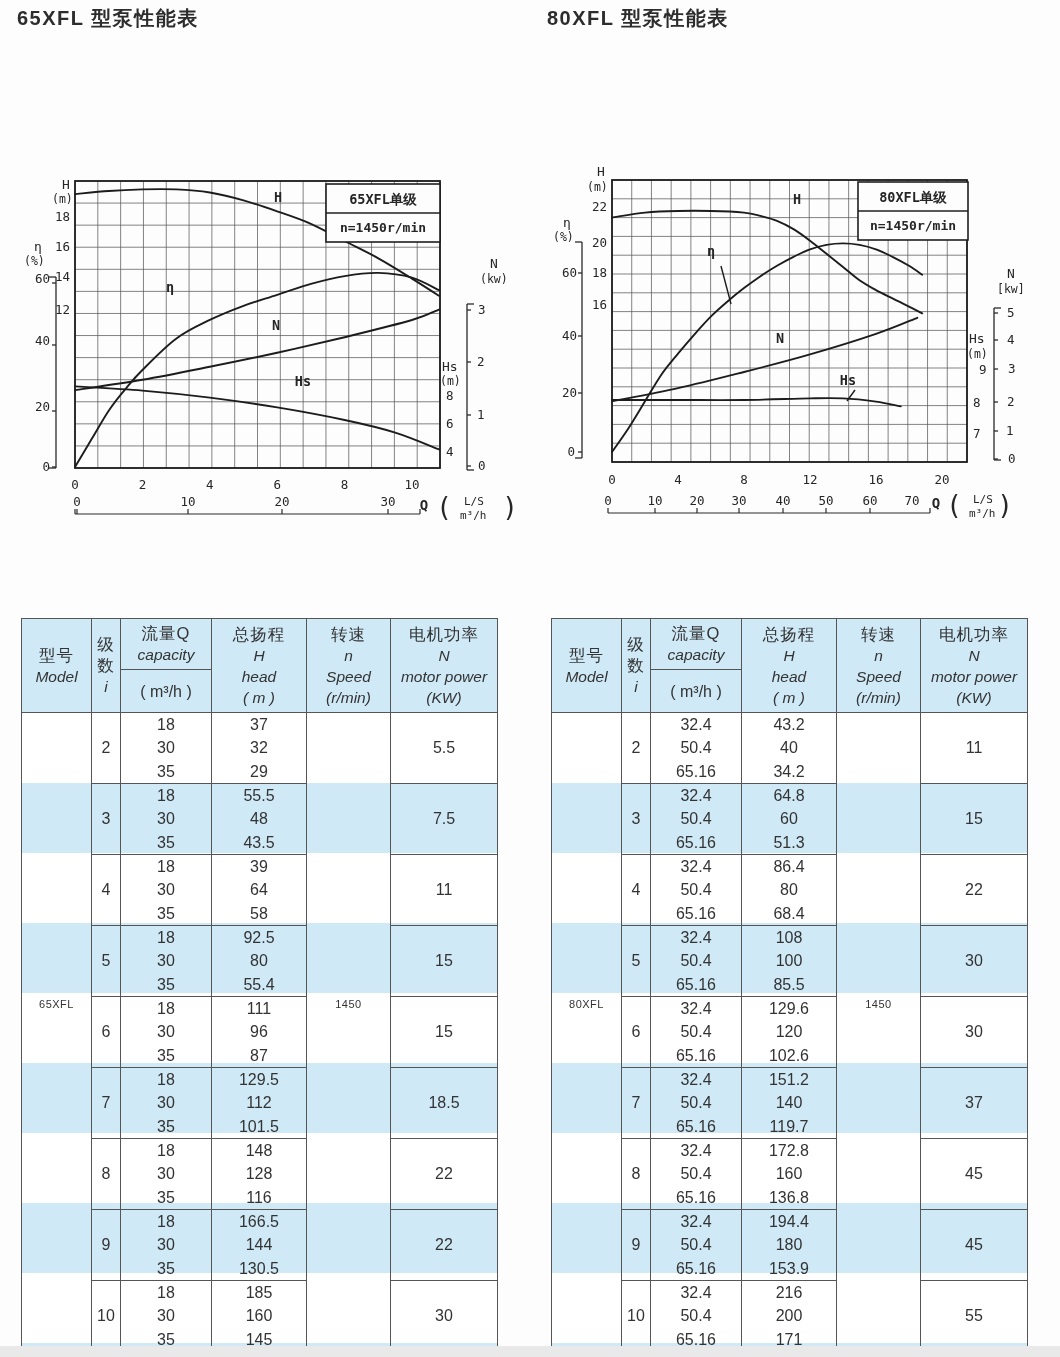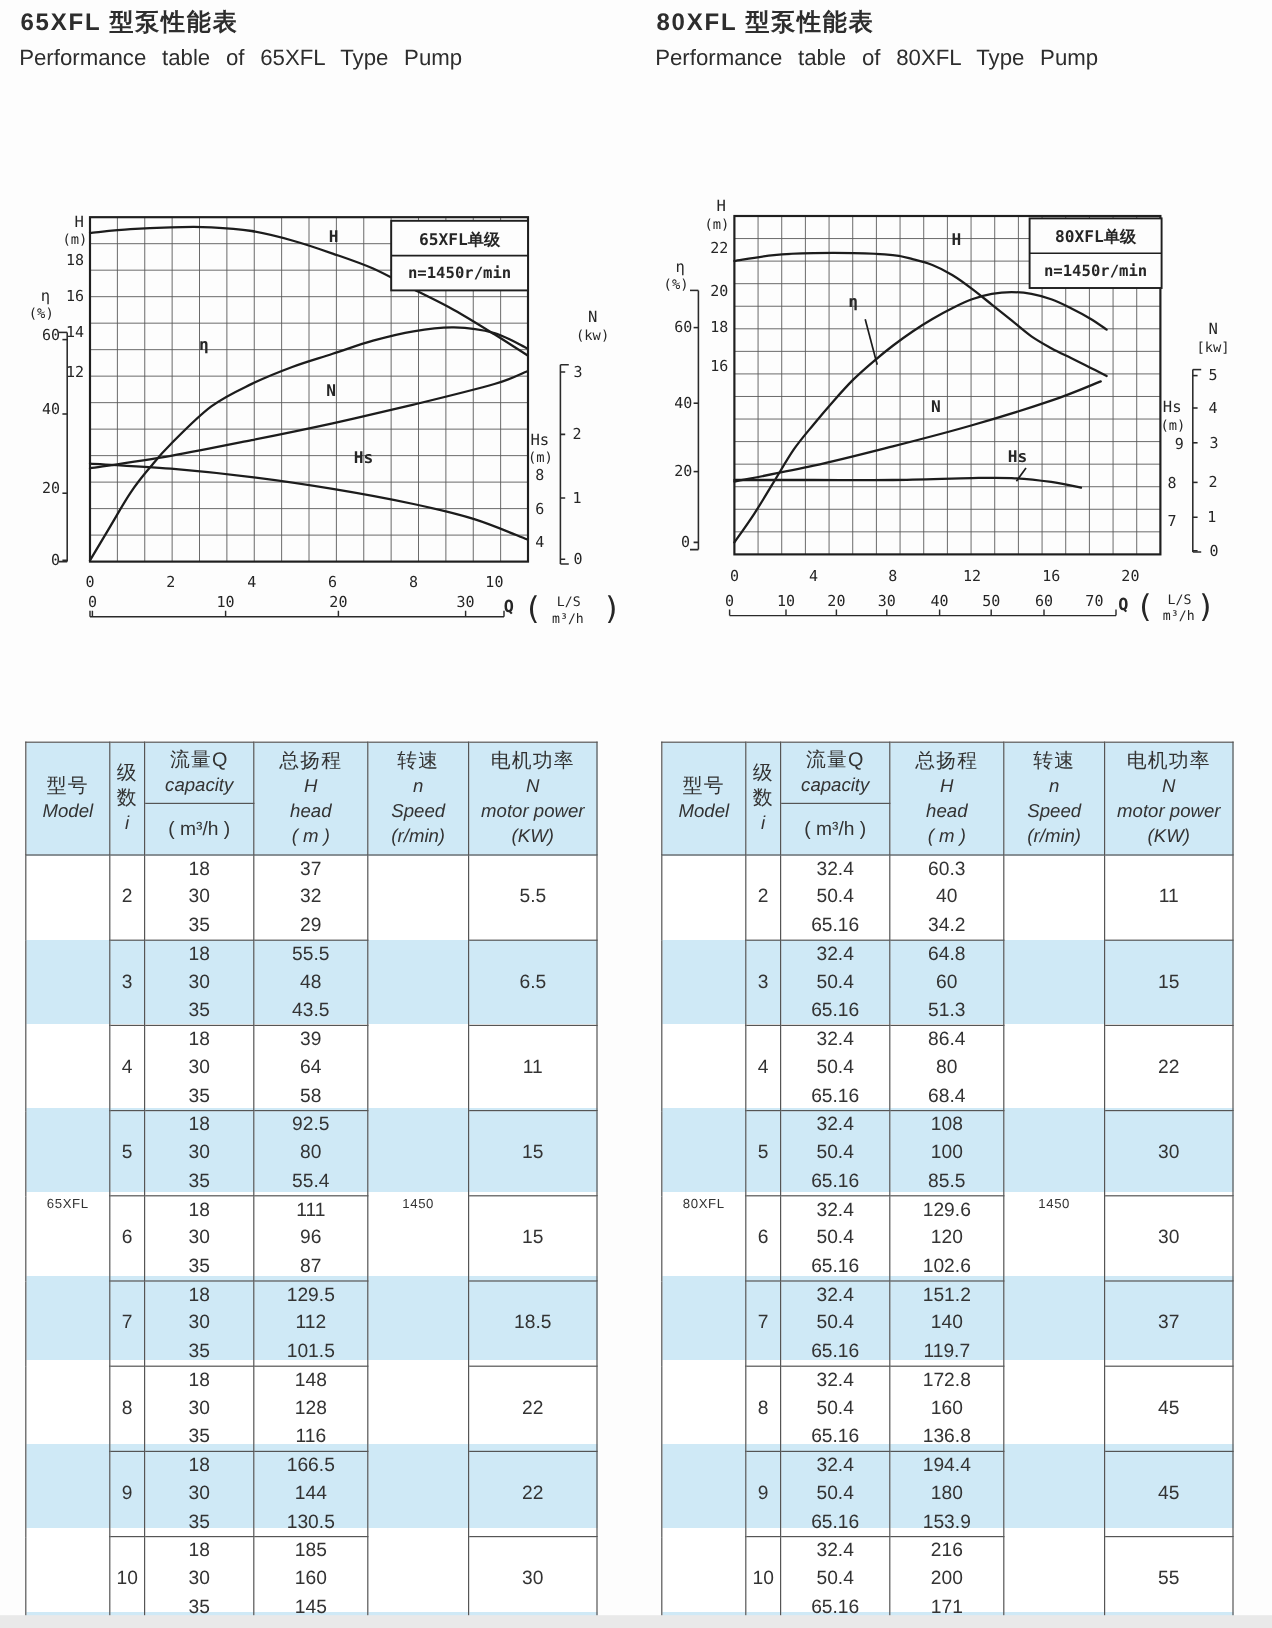--- a/index.html
+++ b/index.html
@@ -31,21 +31,20 @@
   .ptable td.spancell{vertical-align:middle;padding-bottom:56px;font-size:11px;letter-spacing:0.5px;}
   .bottom-strip{position:absolute;left:0;right:0;bottom:0;height:11px;background:#e9e9e9;}
 </style>
 </head>
 <body>
 
 <div class="page">
 
   <section class="sec a">
     <div class="title-zh">65XFL 型泵性能表</div>
-    <div class="title-en">Performance table of 65XFL Type Pump</div>
     <div class="chart" id="chart0">
         <svg viewBox="0 0 516 384" width="516" height="384">
           <g stroke="#3d3d3d" stroke-width="0.75" opacity="0.85">
             <line x1="55" y1="23" x2="55" y2="310"></line>
             <line x1="77.8125" y1="23" x2="77.8125" y2="310"></line>
             <line x1="100.625" y1="23" x2="100.625" y2="310"></line>
             <line x1="123.4375" y1="23" x2="123.4375" y2="310"></line>
             <line x1="146.25" y1="23" x2="146.25" y2="310"></line>
             <line x1="169.0625" y1="23" x2="169.0625" y2="310"></line>
             <line x1="191.875" y1="23" x2="191.875" y2="310"></line>
@@ -224,21 +223,21 @@
               <td>
                 <div class="ln">18</div>
                 <div class="ln">30</div>
                 <div class="ln">35</div>
               </td>
               <td>
                 <div class="ln">55.5</div>
                 <div class="ln">48</div>
                 <div class="ln">43.5</div>
               </td>
-              <td>6.5</td>
+              <td>7.5</td>
             </tr>
             <tr>
               <td>4</td>
               <td>
                 <div class="ln">18</div>
                 <div class="ln">30</div>
                 <div class="ln">35</div>
               </td>
               <td>
                 <div class="ln">39</div>
@@ -331,21 +330,20 @@
               </td>
               <td>30</td>
             </tr>
           </tbody>
         </table>
       </div>
   </section>
 
   <section class="sec b">
     <div class="title-zh">80XFL 型泵性能表</div>
-    <div class="title-en">Performance table of 80XFL Type Pump</div>
     <div class="chart" id="chart1">
         <svg viewBox="0 0 516 384" width="516" height="384">
           <g stroke="#3d3d3d" stroke-width="0.75" opacity="0.85">
             <line x1="67" y1="22" x2="67" y2="304"></line>
             <line x1="86.72222222222223" y1="22" x2="86.72222222222223" y2="304"></line>
             <line x1="106.44444444444444" y1="22" x2="106.44444444444444" y2="304"></line>
             <line x1="126.16666666666666" y1="22" x2="126.16666666666666" y2="304"></line>
             <line x1="145.88888888888889" y1="22" x2="145.88888888888889" y2="304"></line>
             <line x1="165.61111111111111" y1="22" x2="165.61111111111111" y2="304"></line>
             <line x1="185.33333333333331" y1="22" x2="185.33333333333331" y2="304"></line>
@@ -521,21 +519,21 @@
           <tbody>
             <tr>
               <td rowspan="9" class="spancell">80XFL</td>
               <td>2</td>
               <td>
                 <div class="ln">32.4</div>
                 <div class="ln">50.4</div>
                 <div class="ln">65.16</div>
               </td>
               <td>
-                <div class="ln">60.3</div>
+                <div class="ln">43.2</div>
                 <div class="ln">40</div>
                 <div class="ln">34.2</div>
               </td>
               <td rowspan="9" class="spancell">1450</td>
               <td>11</td>
             </tr>
             <tr>
               <td>3</td>
               <td>
                 <div class="ln">32.4</div>

